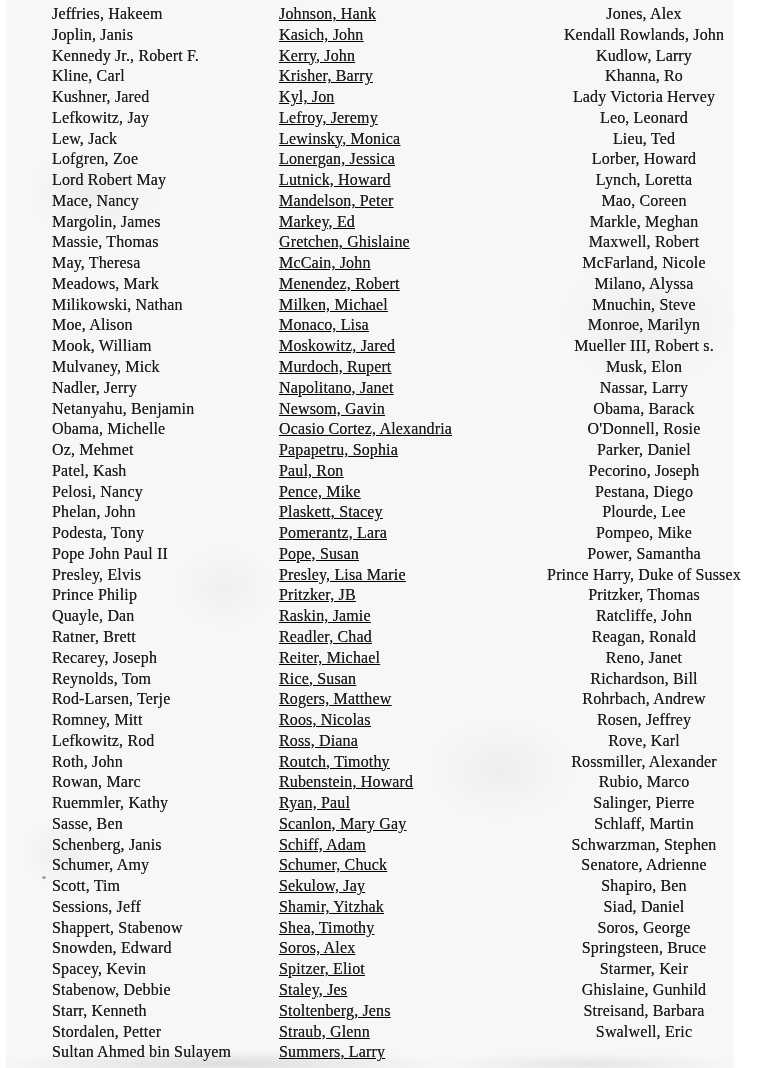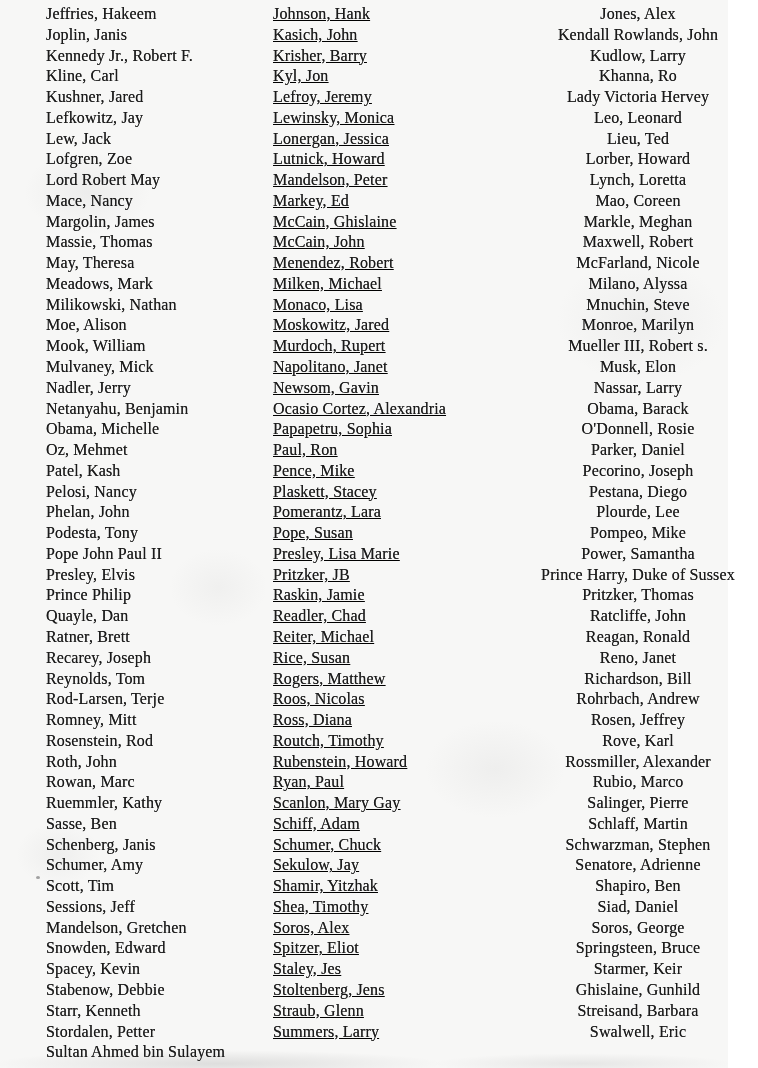--- a/index.html
+++ b/index.html
@@ -20,20 +20,21 @@
     height: 1068px;
     background-color: #f7f7f6;
     background-image:
       radial-gradient(ellipse 90px 60px at 12% 18%, rgba(175,175,175,0.14), transparent 70%),
       radial-gradient(ellipse 120px 90px at 88% 30%, rgba(175,175,175,0.12), transparent 70%),
       radial-gradient(ellipse 100px 70px at 68% 72%, rgba(175,175,175,0.12), transparent 70%),
       radial-gradient(ellipse 70px 55px at 30% 55%, rgba(175,175,175,0.10), transparent 70%),
       radial-gradient(ellipse 60px 45px at 8% 80%, rgba(175,175,175,0.12), transparent 70%),
       radial-gradient(ellipse 300px 18px at 30% 99.6%, rgba(120,120,120,0.20), transparent 75%),
       radial-gradient(ellipse 200px 14px at 80% 99.6%, rgba(140,140,140,0.16), transparent 75%);
+    margin-left: 6px;
   }
   .name-column {
     position: absolute;
     top: 4px;
     white-space: nowrap;
   }
   .name-column .name-entry {
     display: block;
     height: 20.78px;
     line-height: 20.78px;
@@ -88,49 +89,50 @@
       <span class="name-entry">Podesta, Tony</span>
       <span class="name-entry">Pope John Paul II</span>
       <span class="name-entry">Presley, Elvis</span>
       <span class="name-entry">Prince Philip</span>
       <span class="name-entry">Quayle, Dan</span>
       <span class="name-entry">Ratner, Brett</span>
       <span class="name-entry">Recarey, Joseph</span>
       <span class="name-entry">Reynolds, Tom</span>
       <span class="name-entry">Rod-Larsen, Terje</span>
       <span class="name-entry">Romney, Mitt</span>
-      <span class="name-entry">Rosenstein, Rod</span>
+      <span class="name-entry">Lefkowitz, Rod</span>
       <span class="name-entry">Roth, John</span>
       <span class="name-entry">Rowan, Marc</span>
       <span class="name-entry">Ruemmler, Kathy</span>
       <span class="name-entry">Sasse, Ben</span>
       <span class="name-entry">Schenberg, Janis</span>
       <span class="name-entry">Schumer, Amy</span>
       <span class="name-entry">Scott, Tim</span>
       <span class="name-entry">Sessions, Jeff</span>
-      <span class="name-entry">Mandelson, Gretchen</span>
+      <span class="name-entry">Shappert, Stabenow</span>
       <span class="name-entry">Snowden, Edward</span>
       <span class="name-entry">Spacey, Kevin</span>
       <span class="name-entry">Stabenow, Debbie</span>
       <span class="name-entry">Starr, Kenneth</span>
       <span class="name-entry">Stordalen, Petter</span>
       <span class="name-entry">Sultan Ahmed bin Sulayem</span>
     </div>
   <div class="name-column" id="col-2">
       <span class="name-entry">Johnson, Hank</span>
       <span class="name-entry">Kasich, John</span>
+      <span class="name-entry">Kerry, John</span>
       <span class="name-entry">Krisher, Barry</span>
       <span class="name-entry">Kyl, Jon</span>
       <span class="name-entry">Lefroy, Jeremy</span>
       <span class="name-entry">Lewinsky, Monica</span>
       <span class="name-entry">Lonergan, Jessica</span>
       <span class="name-entry">Lutnick, Howard</span>
       <span class="name-entry">Mandelson, Peter</span>
       <span class="name-entry">Markey, Ed</span>
-      <span class="name-entry">McCain, Ghislaine</span>
+      <span class="name-entry">Gretchen, Ghislaine</span>
       <span class="name-entry">McCain, John</span>
       <span class="name-entry">Menendez, Robert</span>
       <span class="name-entry">Milken, Michael</span>
       <span class="name-entry">Monaco, Lisa</span>
       <span class="name-entry">Moskowitz, Jared</span>
       <span class="name-entry">Murdoch, Rupert</span>
       <span class="name-entry">Napolitano, Janet</span>
       <span class="name-entry">Newsom, Gavin</span>
       <span class="name-entry">Ocasio Cortez, Alexandria</span>
       <span class="name-entry">Papapetru, Sophia</span>

